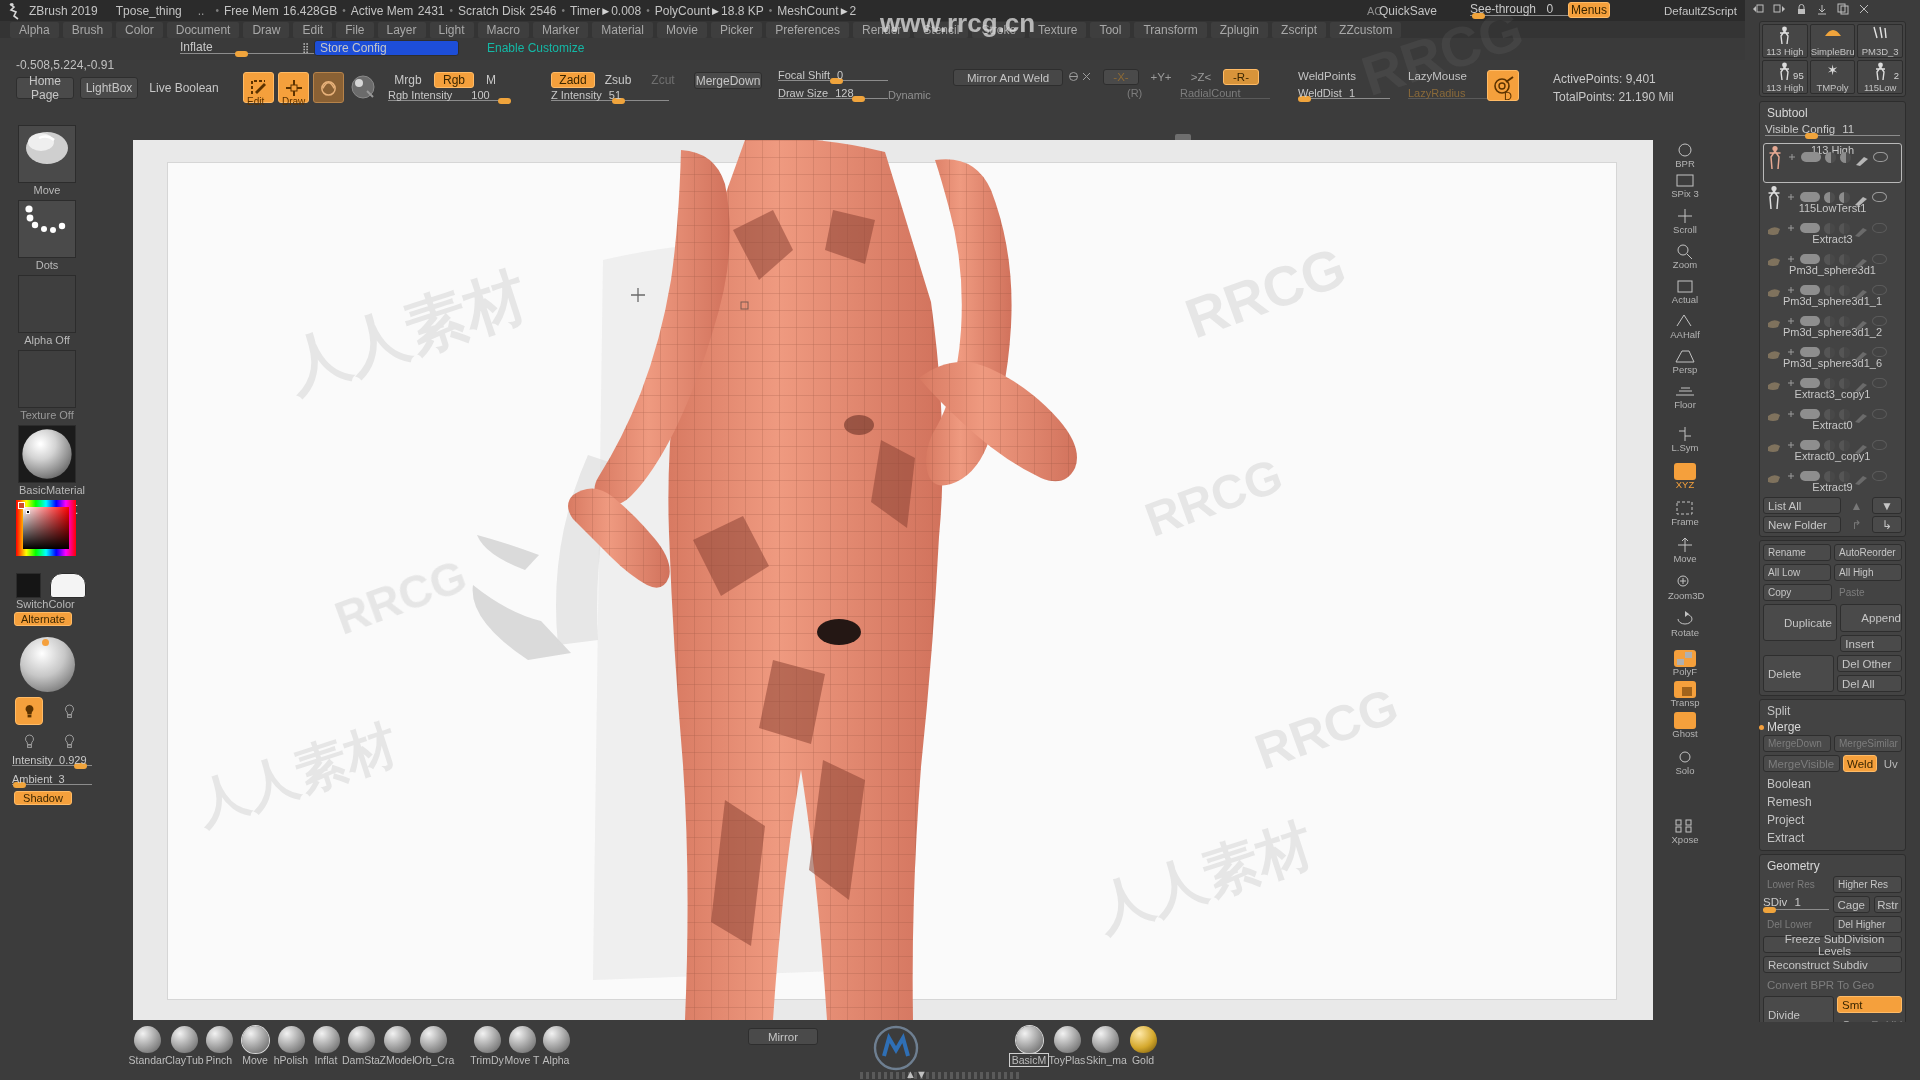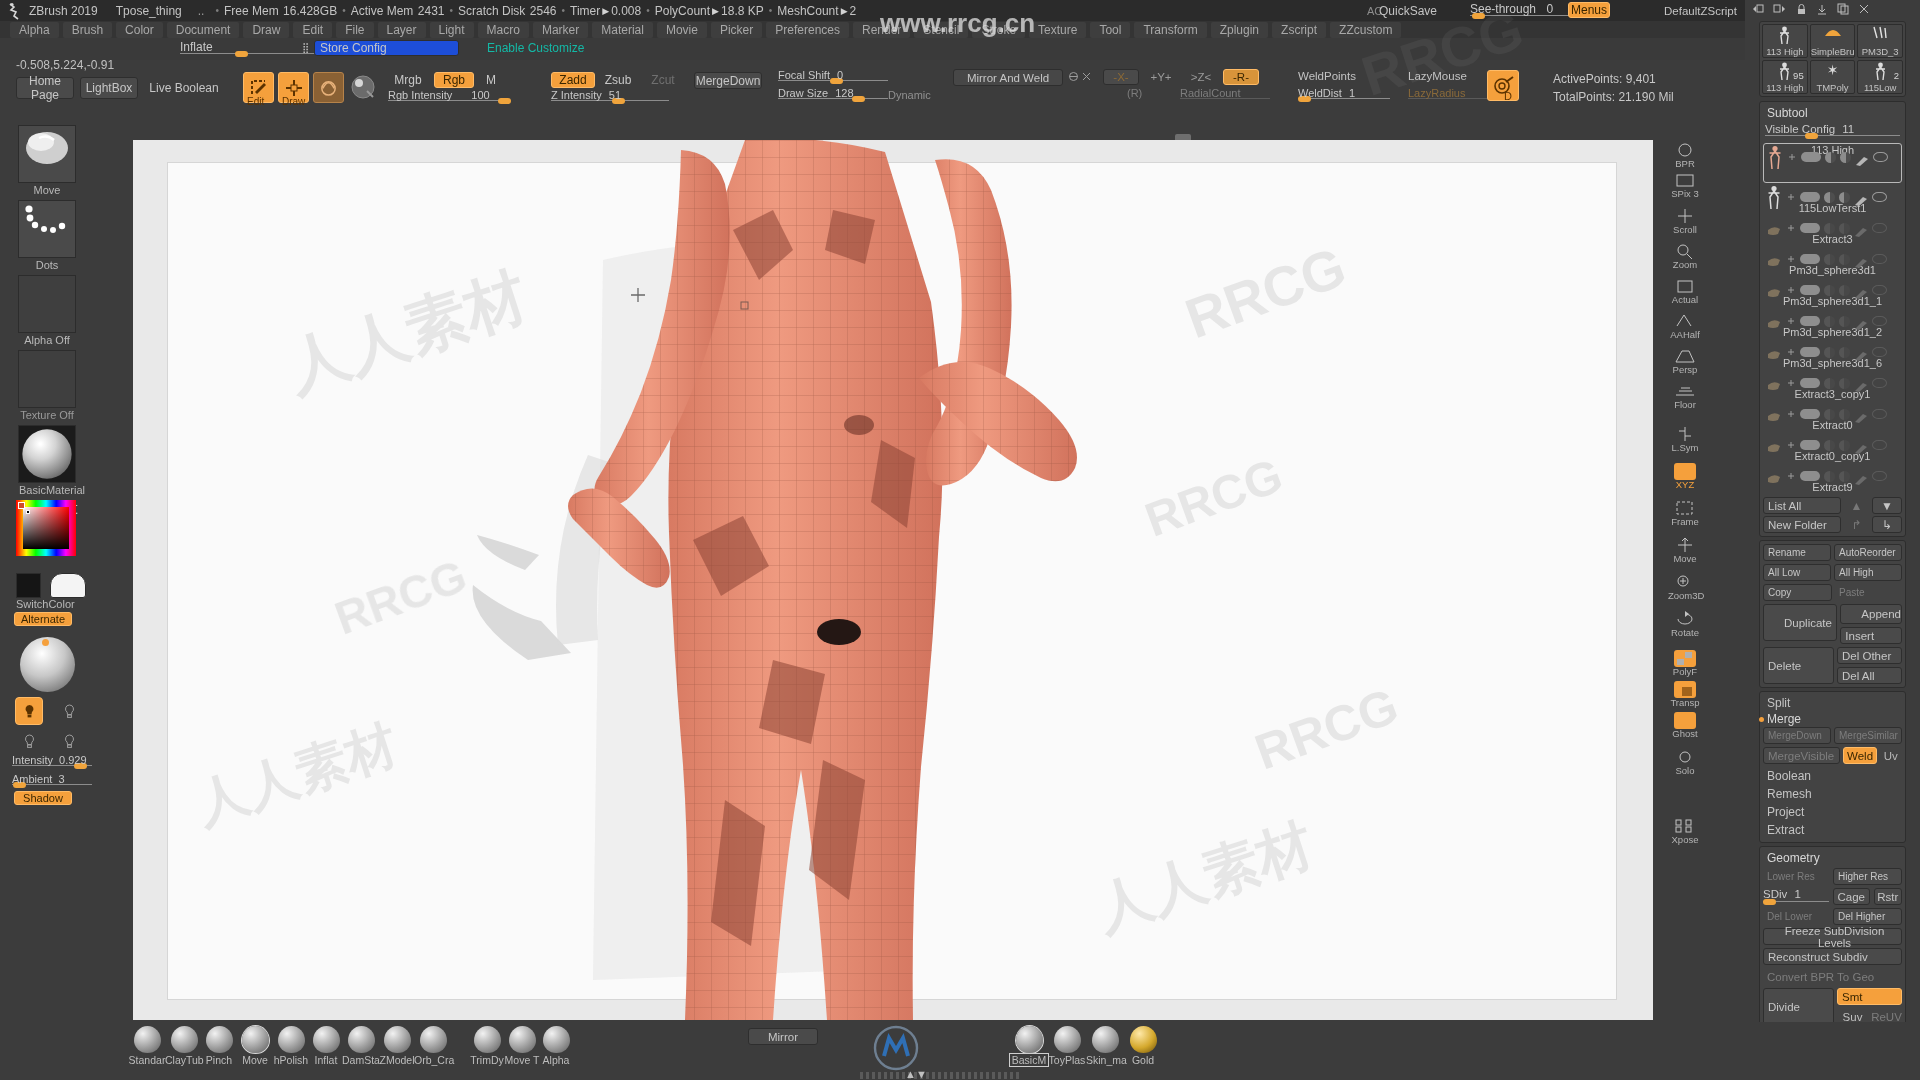--- a/index.html
+++ b/index.html
@@ -949,21 +949,21 @@
         <div class="btn" style="justify-content:flex-start;padding-left:4px">All Low</div>
         <div class="btn" style="justify-content:flex-start;padding-left:4px">All High</div>
       </div>
       <div class="r2">
         <div class="btn" style="justify-content:flex-start;padding-left:4px">Copy</div>
         <div class="btn dim flat" style="justify-content:flex-start;padding-left:4px">Paste</div>
       </div>
       <div style="display:flex;gap:3px;margin-bottom:3px">
         <div class="btn" style="flex:1;height:37px;justify-content:flex-start;padding-left:20px;font-size:11.5px">Duplicate</div>
         <div style="flex:1;display:flex;flex-direction:column;gap:3px">
-          <div class="btn" style="height:20px;justify-content:flex-start;padding-left:20px;font-size:11.5px">Append</div>
+          <div class="btn" style="height:28px;justify-content:flex-start;padding-left:20px;font-size:11.5px">Append</div>
           <div class="btn" style="height:17px;justify-content:flex-start;padding-left:4px;font-size:11.5px">Insert</div>
         </div>
       </div>
       <div style="display:flex;gap:3px">
         <div class="btn" style="flex:1;height:37px;justify-content:flex-start;padding-left:4px;font-size:11.5px">Delete</div>
         <div style="flex:1;display:flex;flex-direction:column;gap:3px">
           <div class="btn" style="height:17px;justify-content:flex-start;padding-left:4px;font-size:11.5px">Del Other</div>
           <div class="btn" style="height:17px;justify-content:flex-start;padding-left:4px;font-size:11.5px">Del All</div>
         </div>
       </div>

